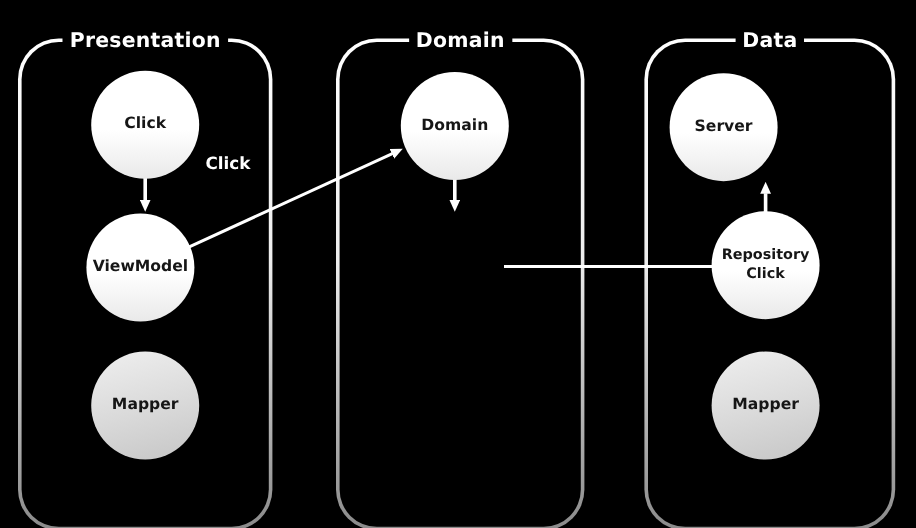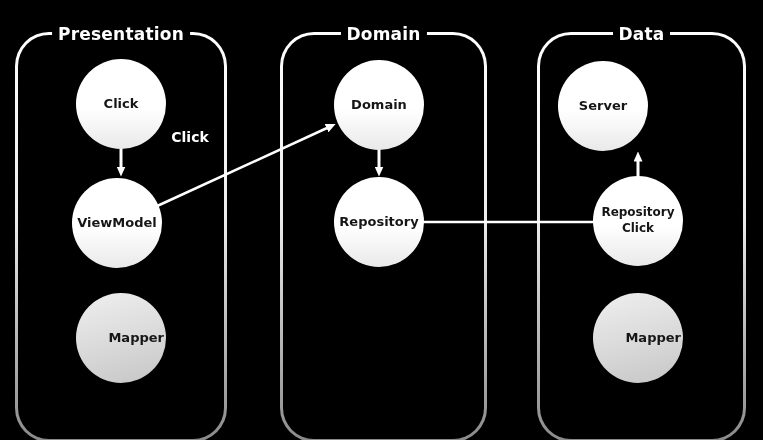--- a/index.html
+++ b/index.html
@@ -71,21 +71,20 @@
     font-size: 13px;
     line-height: 1.3;
     color: #161616;
     z-index: 3;
   }
   .node-white {
     background: linear-gradient(180deg, #ffffff 55%, #e9e9e9 100%);
   }
   .node-gray {
     background: linear-gradient(165deg, #efefef 0%, #d9d9d9 55%, #c6c6c6 100%);
-    text-align: right;
   }
   .node-label { width: 100%; padding: 0 2px; }
 
   #node-view        { left: 76px;  top: 59px;  }
   #node-viewmodel   { left: 72px;  top: 178px; }
   #node-mapper-p    { left: 76px;  top: 293px; }
   #node-usecase     { left: 334px; top: 60px;  }
   #node-repository  { left: 334px; top: 177px; }
   #node-server      { left: 558px; top: 61px;  }
   #node-repoimpl    { left: 593px; top: 176px; font-size: 12px; }
@@ -145,23 +144,20 @@
   </div>
 
   <div class="node node-gray" id="node-mapper-p">
     <div class="node-label">Mapper</div>
   </div>
 
   <div class="node node-white" id="node-usecase">
     <div class="node-label">Domain</div>
   </div>
 
-  <div class="node node-white" id="node-repository">
-    <div class="node-label">Repository</div>
-  </div>
 
   <div class="node node-white" id="node-server">
     <div class="node-label">Server</div>
   </div>
 
   <div class="node node-white" id="node-repoimpl">
     <div class="node-label">Repository Click</div>
   </div>
 
   <div class="node node-gray" id="node-mapper-d">

